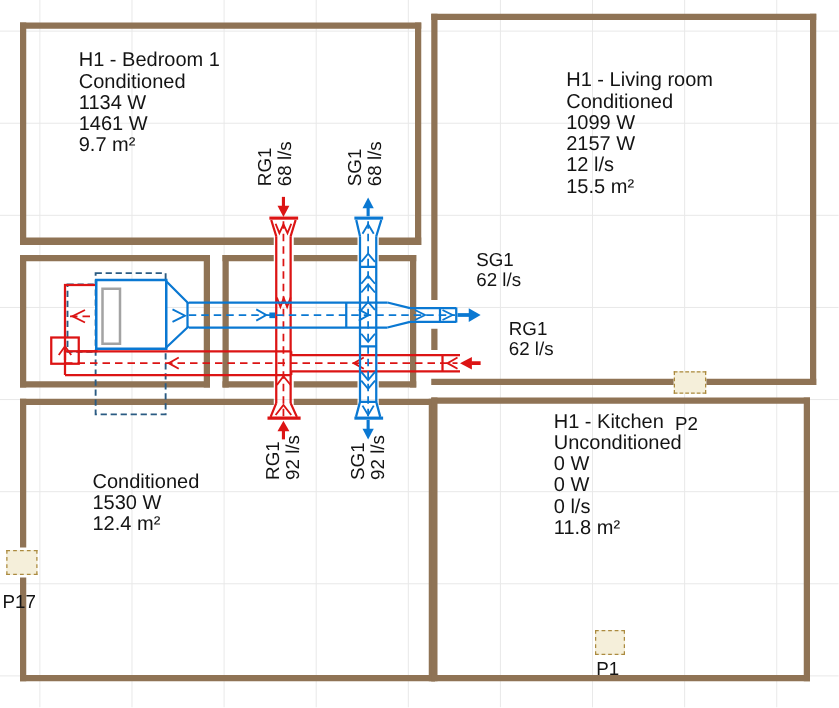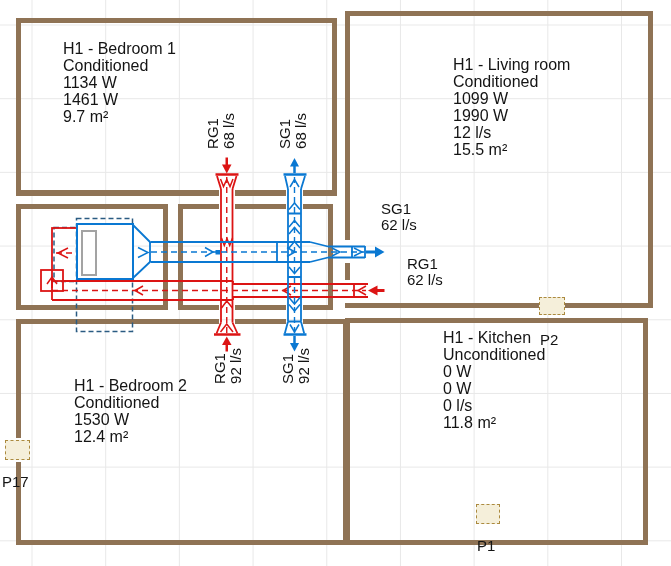--- a/index.html
+++ b/index.html
@@ -196,27 +196,26 @@
     <div>Conditioned</div>
     <div>1134 W</div>
     <div>1461 W</div>
     <div>9.7 m²</div>
   </div>
 
   <div class="room-label" style="left:437px;top:56px">
     <div>H1 - Living room</div>
     <div>Conditioned</div>
     <div>1099 W</div>
-    <div>1990 W</div>
+    <div>2157 W</div>
     <div>12 l/s</div>
     <div>15.5 m²</div>
   </div>
 
   <div class="room-label" style="left:58px;top:377px">
-    <div>H1 - Bedroom 2</div>
     <div>Conditioned</div>
     <div>1530 W</div>
     <div>12.4 m²</div>
   </div>
 
   <div class="room-label" style="left:427px;top:329px">
     <div>H1 - Kitchen</div>
     <div>Unconditioned</div>
     <div>0 W</div>
     <div>0 W</div>
@@ -250,15 +249,15 @@
     <div>62 l/s</div>
   </div>
 
   <div class="pmarker-box" style="left:5px;top:440px;width:25px;height:20px"></div>
   <div class="pmarker-text" style="left:2px;top:427px">P17</div>
 
   <div class="pmarker-box" style="left:539px;top:297px;width:26px;height:18px"></div>
   <div class="pmarker-text" style="left:540px;top:285px">P2</div>
 
   <div class="pmarker-box" style="left:476px;top:504px;width:24px;height:20px"></div>
-  <div class="pmarker-text" style="left:477px;top:491px">P1</div>
+  <div class="pmarker-text" style="left:477px;top:481px">P1</div>
 
 </div>
 
 </body></html>

